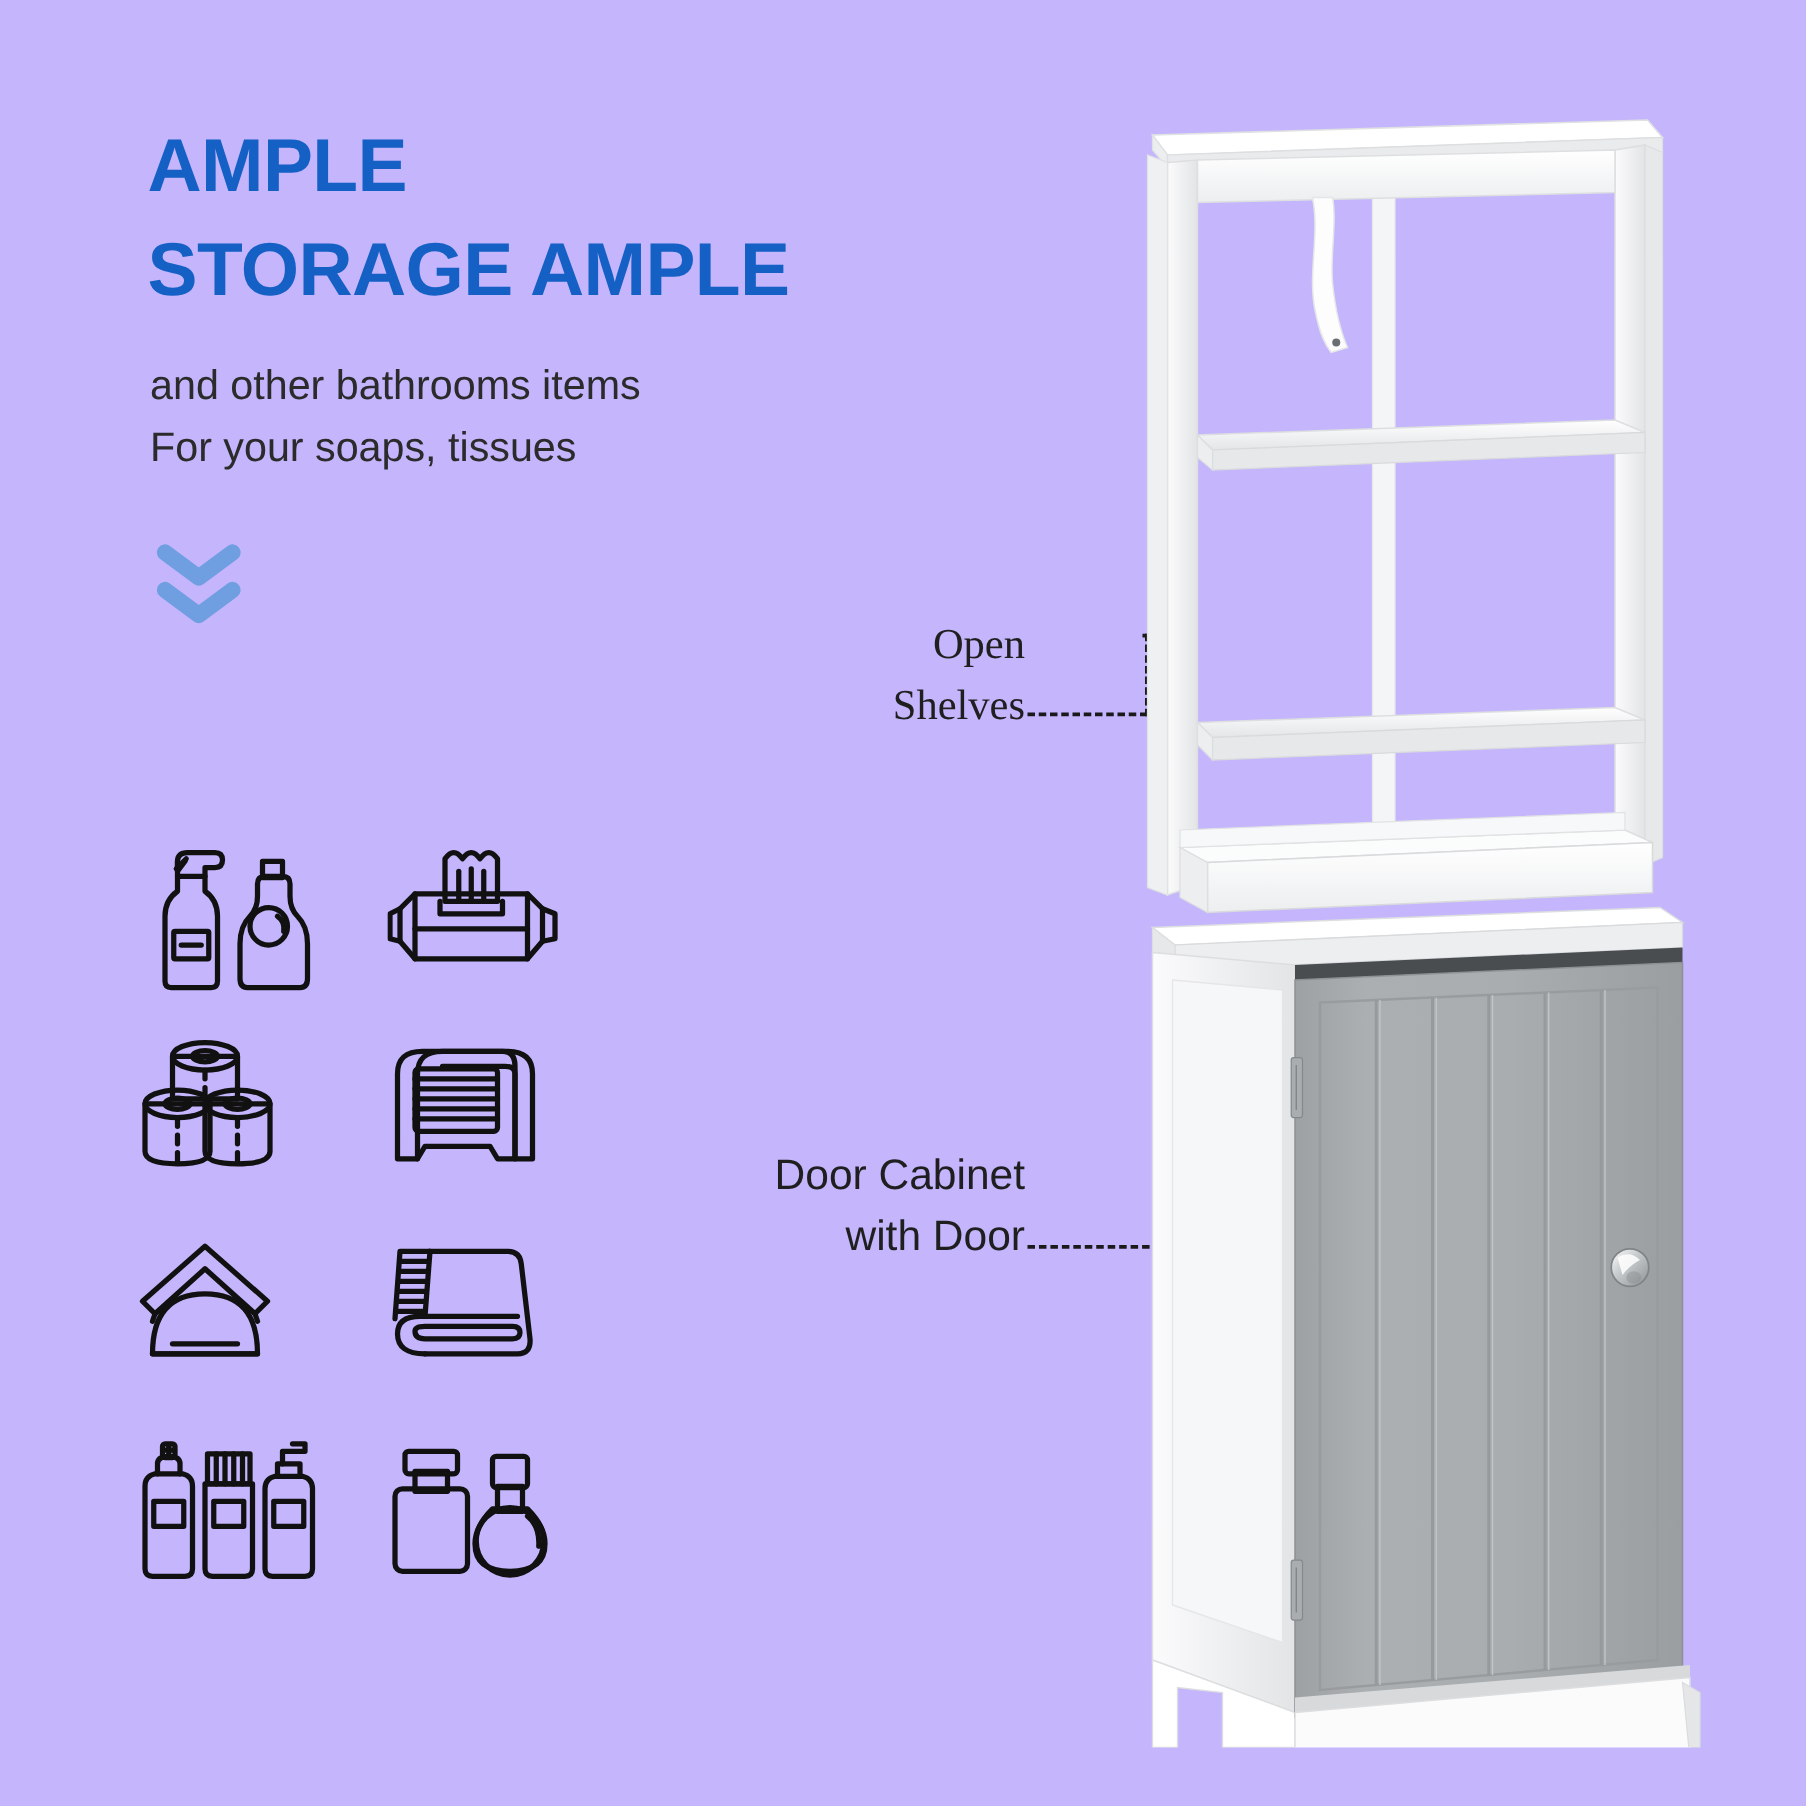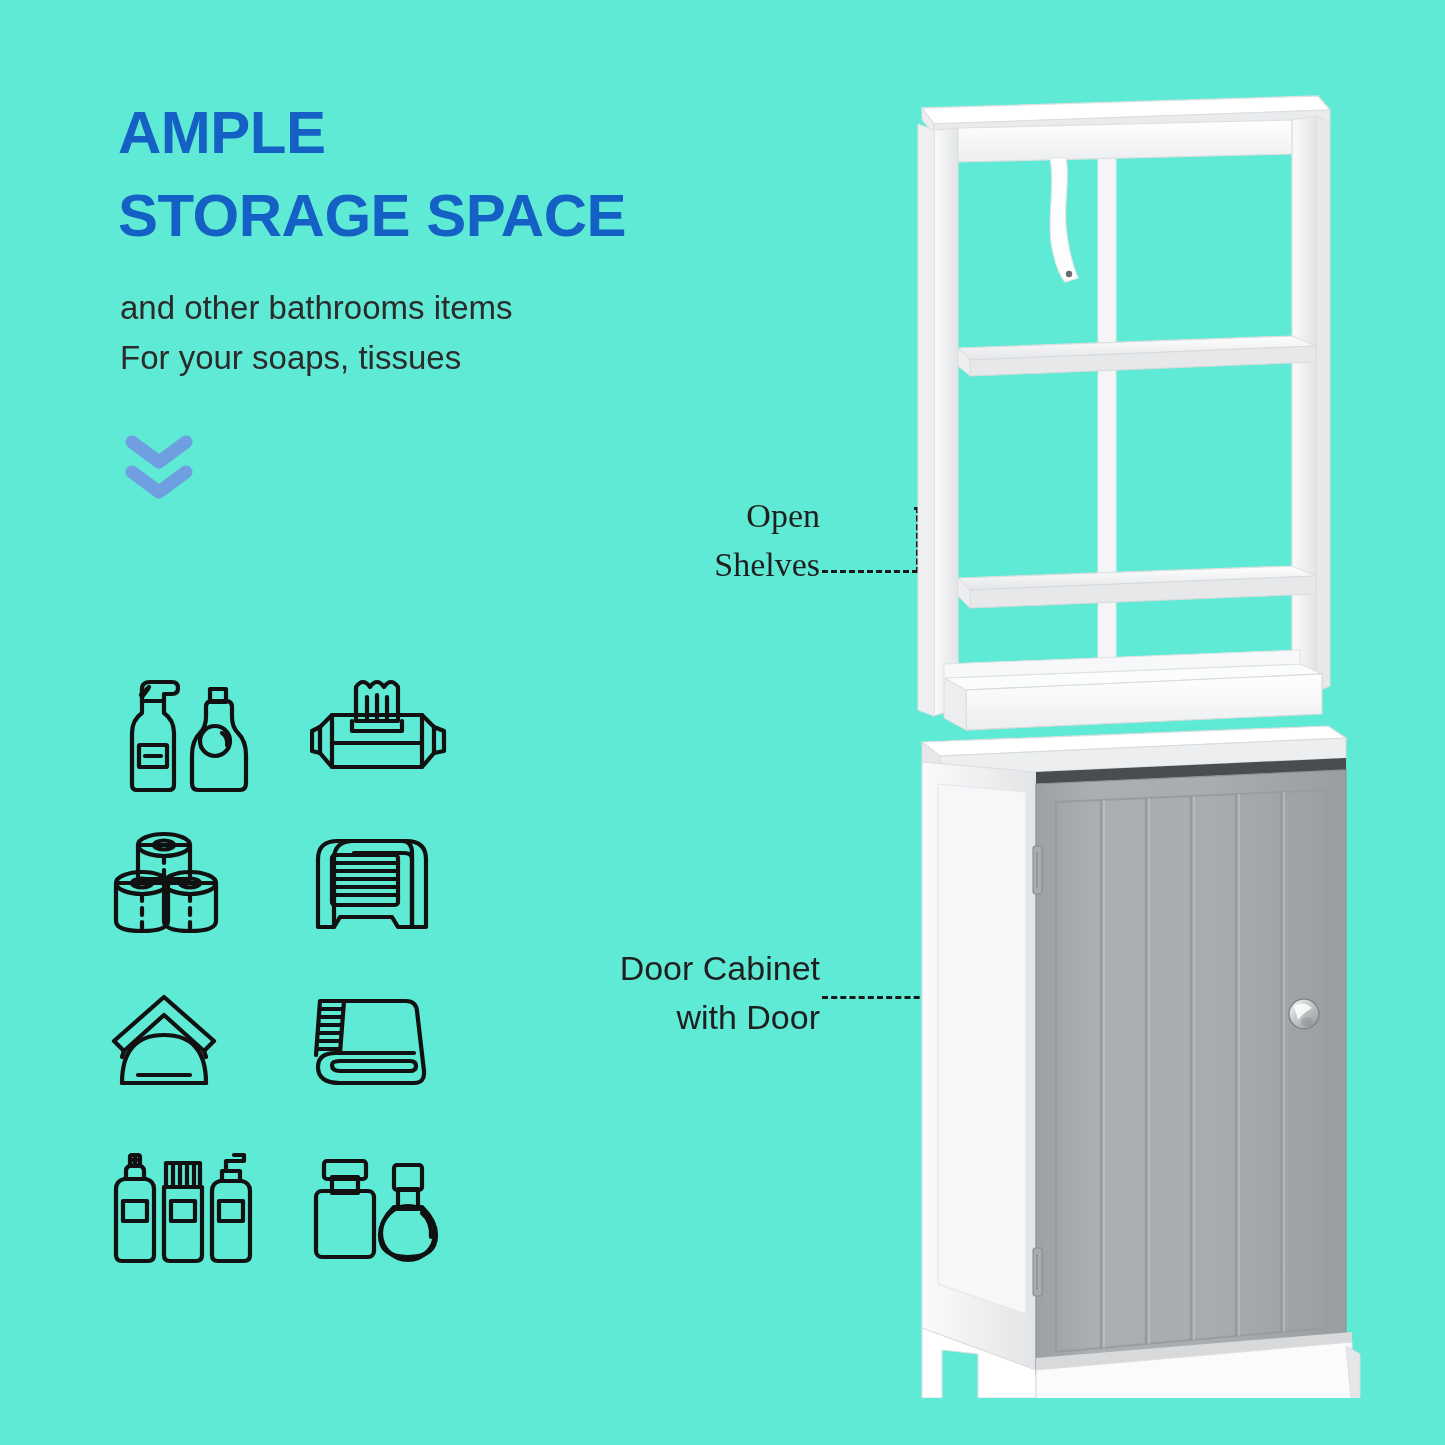--- a/index.html
+++ b/index.html
@@ -4,21 +4,21 @@
 <style>
   html, body {
     margin: 0;
     padding: 0;
     background: #ffffff;
   }
   .page {
     position: relative;
     width: 1445px;
     height: 1445px;
-    background: #5eead4;
+    background: #c4b5fd;
     overflow: hidden;
     font-family: "Liberation Sans", sans-serif;
   }
 
   
   .headline {
     position: absolute;
     left: 118px;
     top: 92px;
     width: 700px;
@@ -78,21 +78,21 @@
   .callout {
     position: absolute;
     color: #1f1f1f;
     font-size: 34px;
     line-height: 1.44;
     text-align: right;
     white-space: nowrap;
   }
   .callout .co-line { display: block; }
   #callout-shelves { left: 530px; top: 492px; width: 290px; font-family: Liberation Serif, serif; }
-  #callout-cabinet { left: 460px; top: 944px; width: 360px; }
+  #callout-cabinet { left: 460px; top: 916px; width: 360px; }
 
   .leader { position: absolute; }
   .dash-h {
     position: absolute;
     height: 0;
     border-top: 3px dashed #1a1a1a;
   }
   .dash-v {
     position: absolute;
     width: 0;
@@ -109,21 +109,21 @@
   }
   .prod-svg { display: block; width: 520px; height: 1320px; }
 </style>
 </head>
 <body>
 
 <div class="page">
 
   <div class="headline">
     <span class="hl-line">AMPLE</span>
-    <span class="hl-line">STORAGE SPACE</span>
+    <span class="hl-line">STORAGE AMPLE</span>
   </div>
 
   <div class="subhead">
     <span class="sb-line">and other bathrooms items</span>
     <span class="sb-line">For your soaps, tissues</span>
   </div>
 
   <div class="chevrons">
     <svg width="90" height="70" viewBox="0 0 90 70" aria-hidden="true">
       <g fill="none" stroke="#6f9fe0" stroke-width="13" stroke-linecap="round" stroke-linejoin="round">

